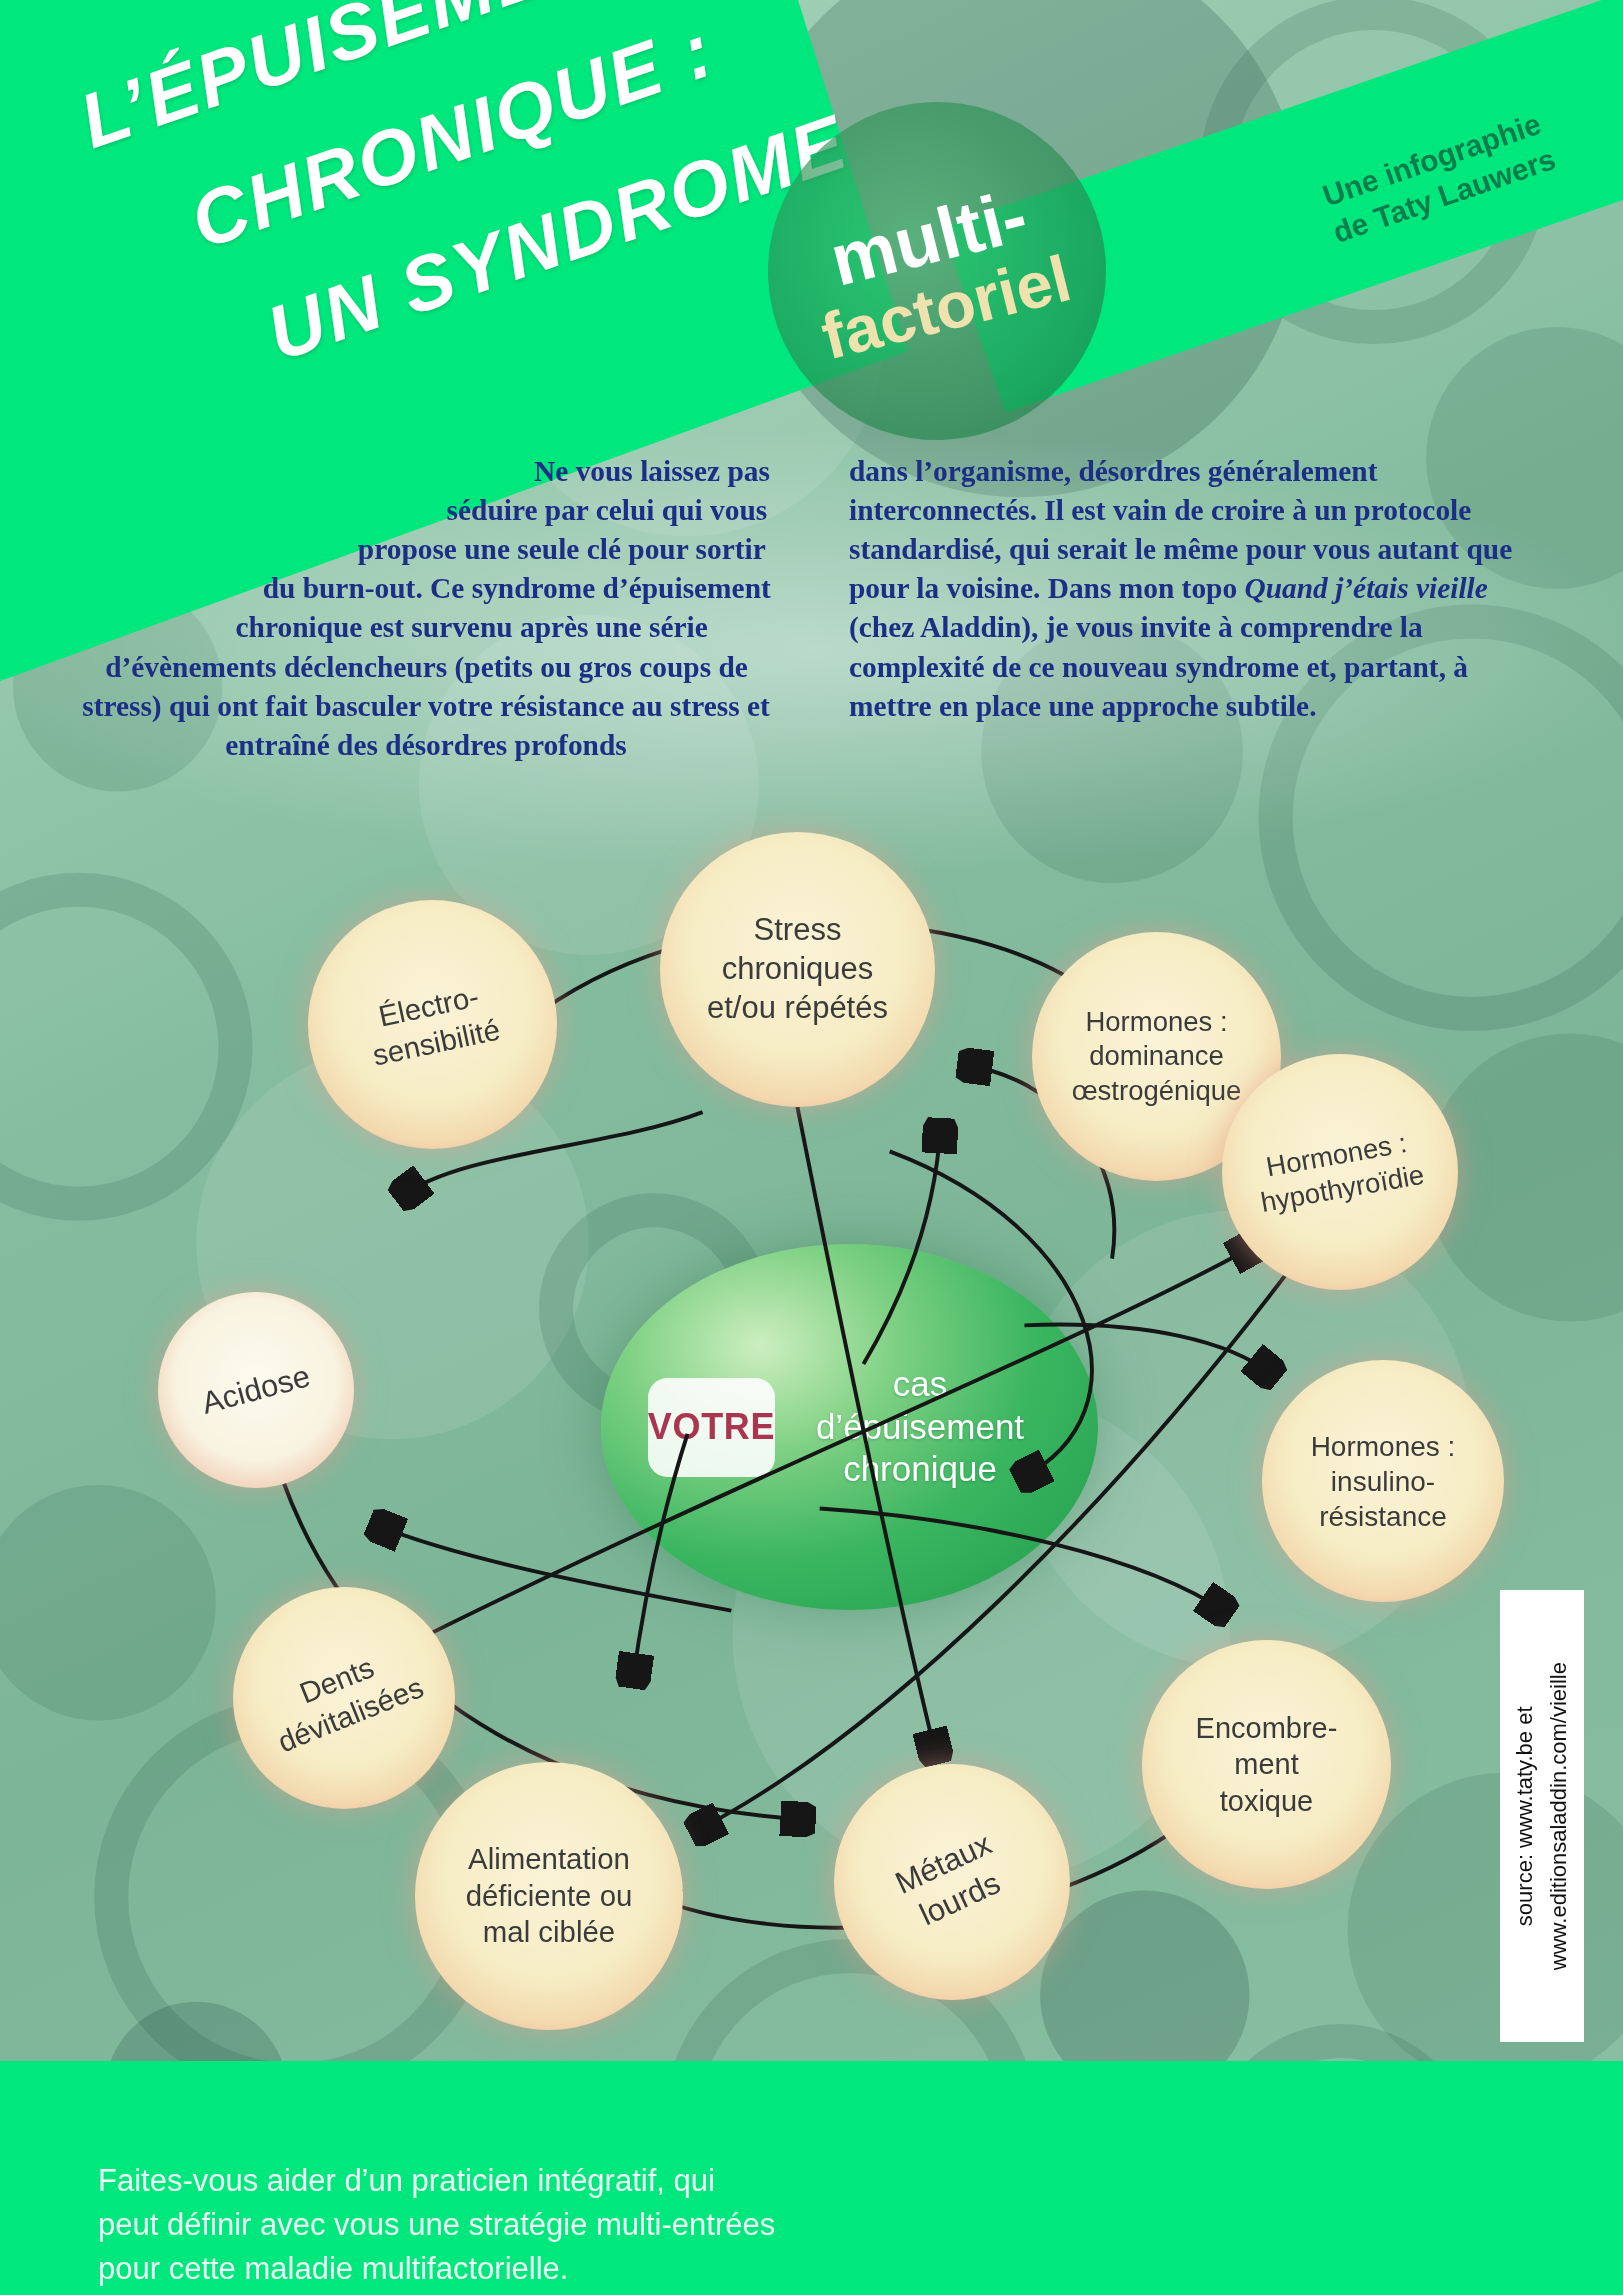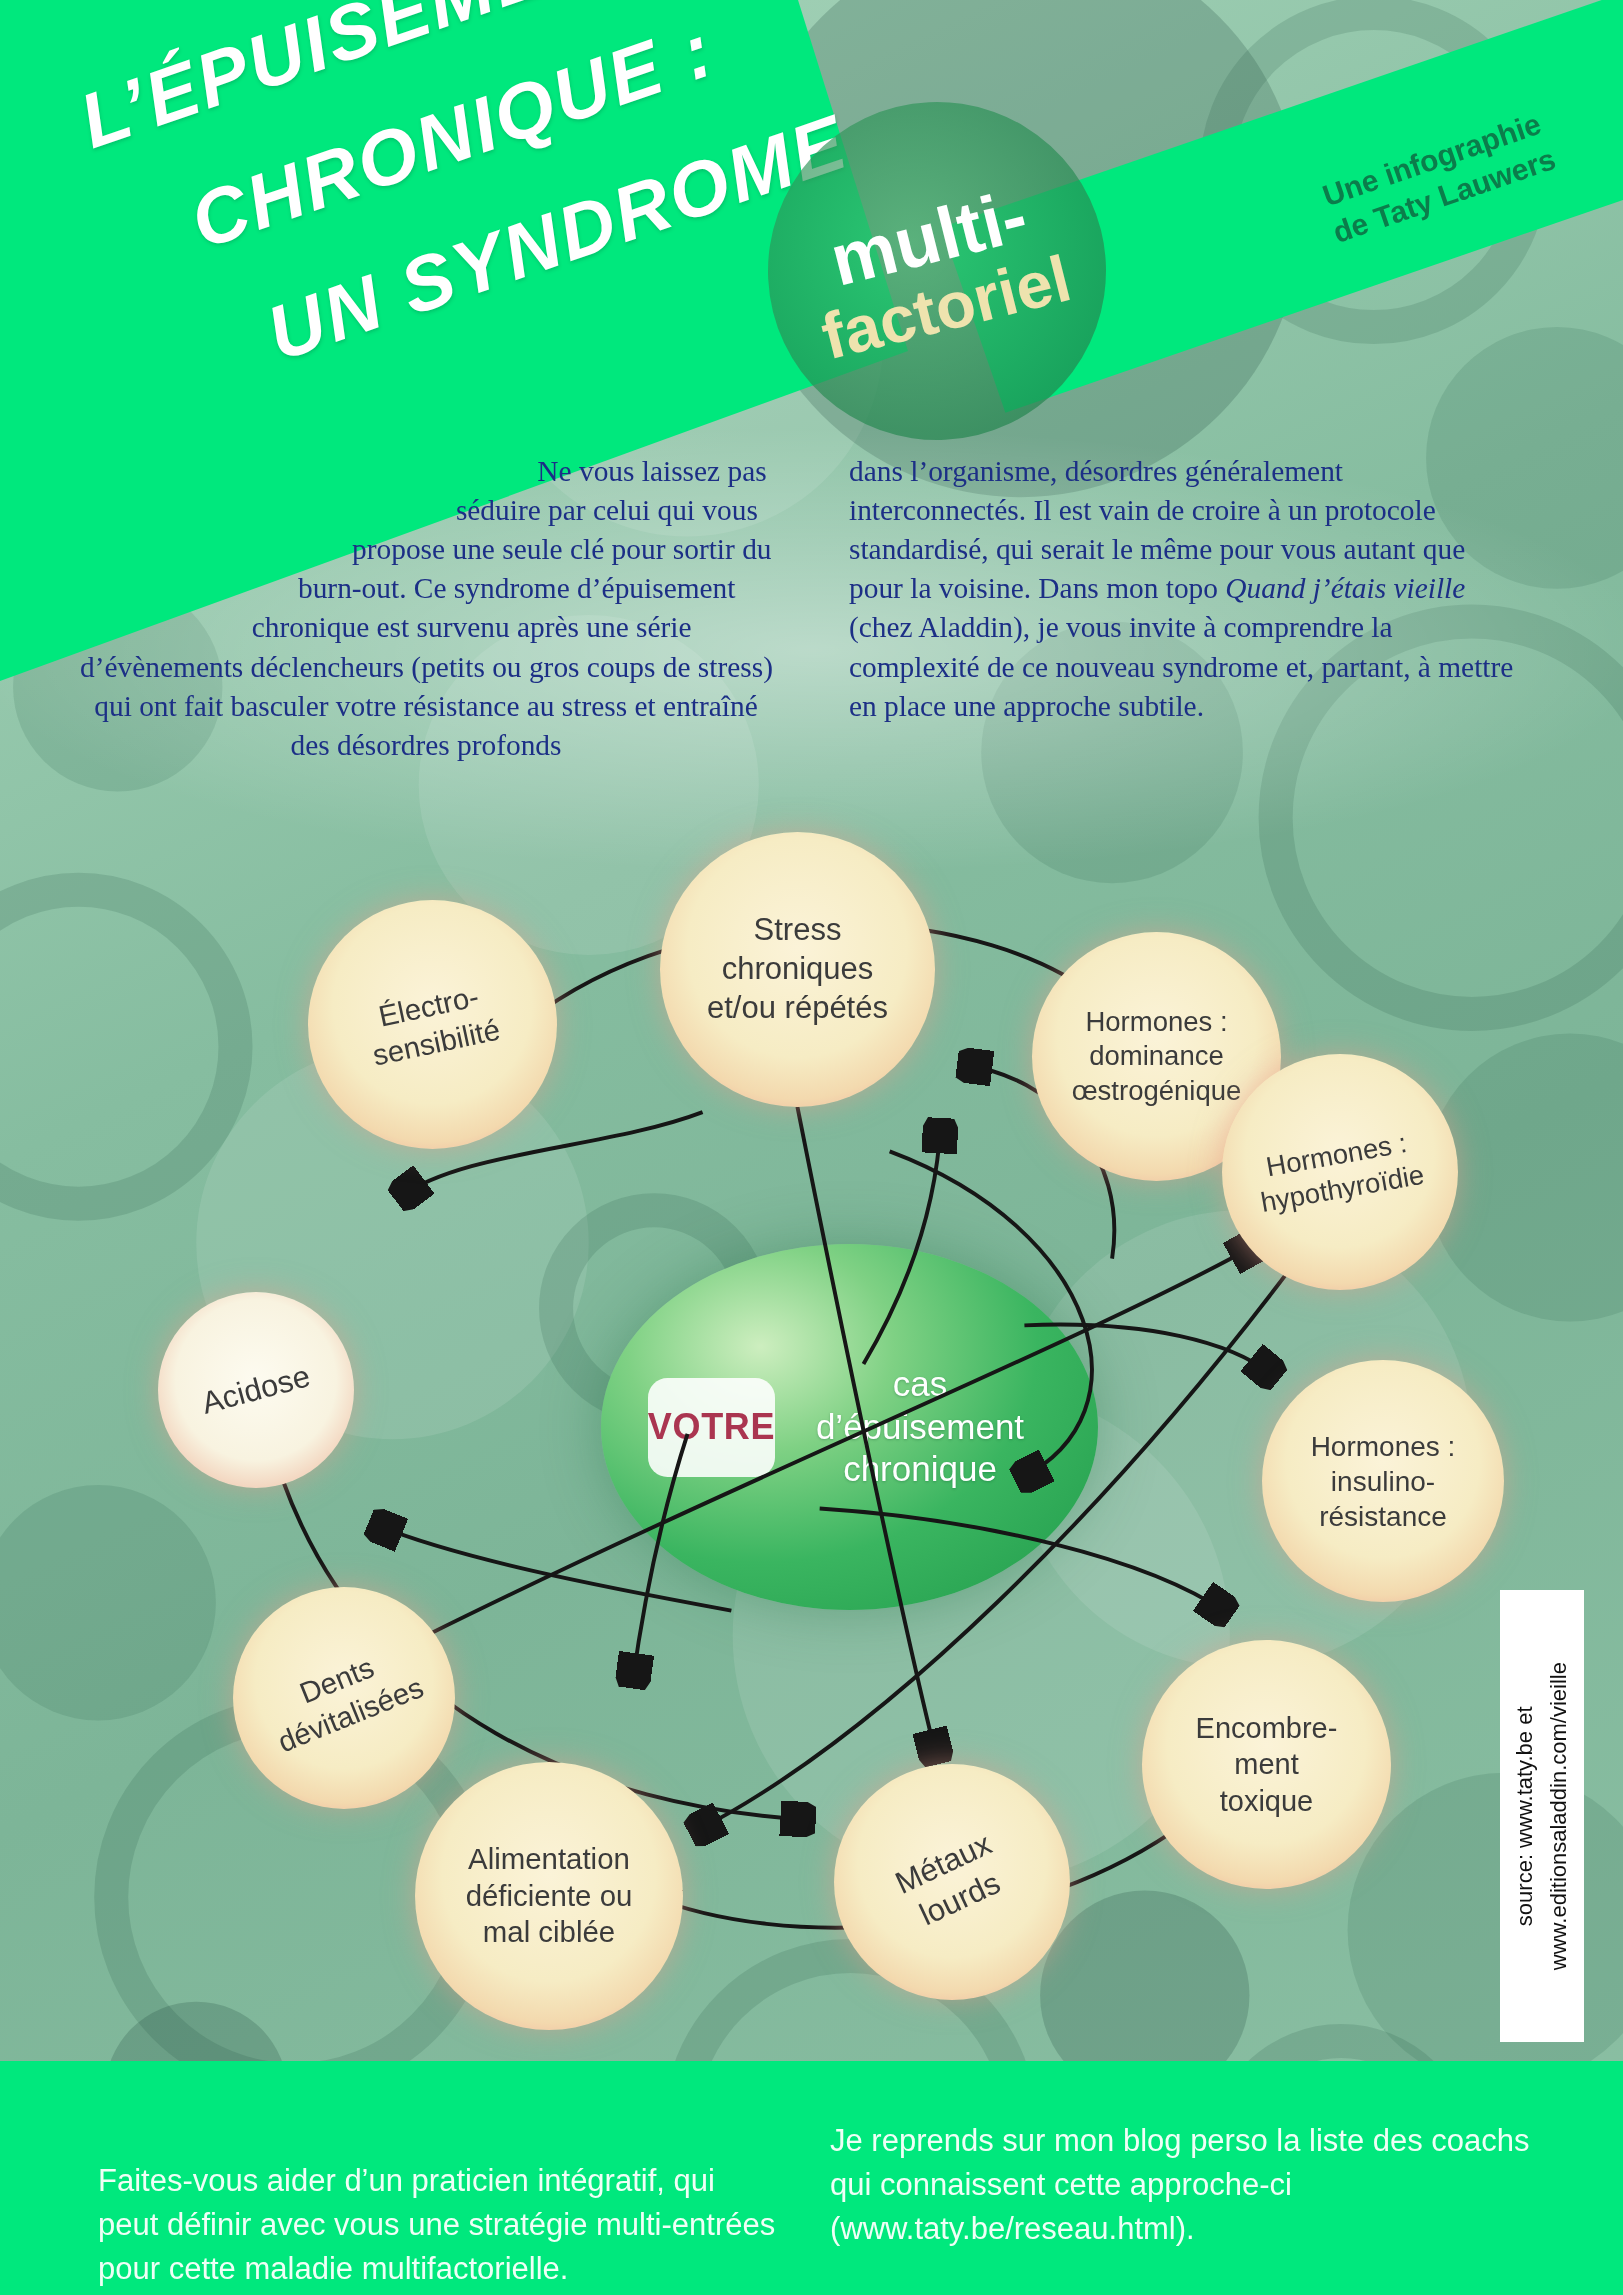--- a/index.html
+++ b/index.html
@@ -48,21 +48,21 @@
     border-radius:50%;
     background:radial-gradient(circle at 45% 40%,rgba(70,180,110,0.62),rgba(26,120,70,0.72));
     display:flex;flex-direction:column;align-items:center;justify-content:center;
     transform:rotate(-14deg);
   }
   #badge .badge-top{color:#ffffff;font-weight:bold;font-size:73px;line-height:1.05;}
   #badge .badge-bottom{color:#eee3ae;font-weight:bold;font-size:65px;line-height:1.05;}
   
   .intro{
     position:absolute;z-index:5;color:#1c2f86;
-    font-family:"Liberation Serif",serif;font-weight:normal;
+    font-family:"Liberation Serif",serif;font-weight:bold;
     font-size:29.4px;line-height:1.33;
   }
   #intro-left{left:79px;top:452px;width:694px;text-align:center;}
   #intro-left .notch{float:left;width:452px;height:196px;shape-outside:polygon(0 0,100% 0,0 100%);}
   #intro-right{left:849px;top:452px;width:674px;text-align:left;}
   #intro-right .it{font-style:italic;}
   
   #center-ellipse{
     position:absolute;left:601px;top:1244px;width:497px;height:366px;z-index:6;
     border-radius:50%;
@@ -257,17 +257,16 @@
 toxique</div>
   </div>
 
   <div id="source-box">
     <div id="source-text">source: www.taty.be   et
 www.editionsaladdin.com/vieille</div>
   </div>
 
   <div id="footer">
     <div id="footer-left" class="footer-text">Faites-vous aider d’un praticien intégratif, qui peut définir avec vous une stratégie multi-entrées pour cette maladie multifactorielle.</div>
-    <div id="footer-right" class="footer-text">Je reprends sur mon blog perso la liste des coachs qui connaissent cette approche-ci (www.taty.be/reseau.html).</div>
   </div>
 
 </div>
 
 
 </body></html>

